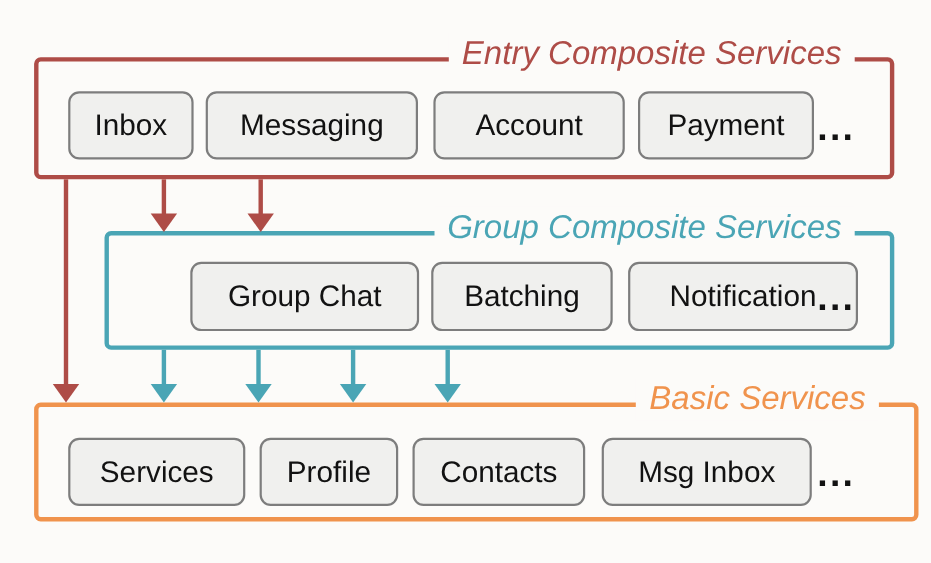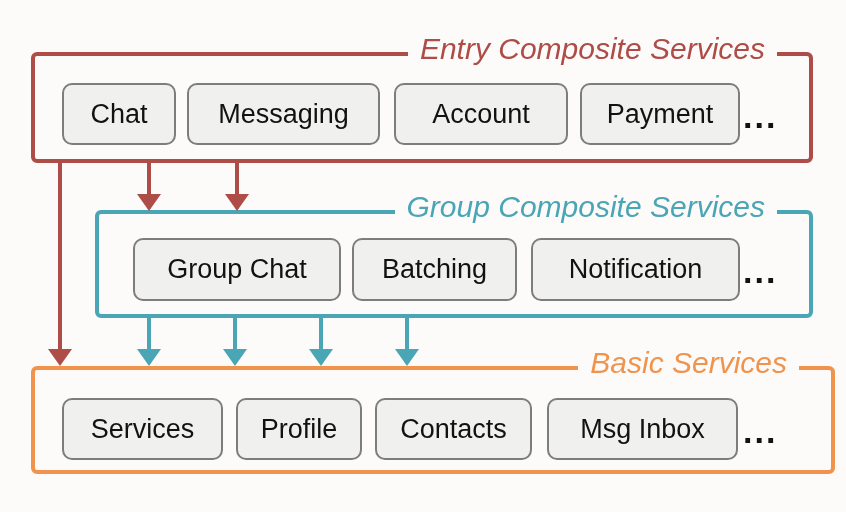--- a/index.html
+++ b/index.html
@@ -32,21 +32,21 @@
   .basic  .layer-title{color:var(--orange);}
 
   
   .svc{
     position:absolute;height:58px;background:var(--box-fill);
     border:2px solid var(--box-border);border-radius:10px;
     display:flex;align-items:center;justify-content:center;
     font-size:27px;color:var(--ink);white-space:nowrap;
   }
   .entry  .svc{top:27px;}
-  .shared .svc{top:24px;height:59px;}
+  .shared .svc{top:24px;height:59px;margin-left:40px;}
   .basic  .svc{top:28px;}
 
   
   .svc.login    {left:27px; width:110px;}
   .svc.messaging{left:152px;width:189px;}
   .svc.moments  {left:359px;width:170px;}
   .svc.payment  {left:545px;width:156px;}
   
   .svc.groupchat   {left:34px; width:204px;}
   .svc.batching    {left:253px;width:161px;}
@@ -83,21 +83,21 @@
   .arrow.t-3   {left:321px;top:318px;height:48px;}
   .arrow.t-4   {left:407px;top:318px;height:48px;}
 </style>
 </head>
 <body>
 
 <div class="stage">
 
   <div class="layer entry">
     <div class="layer-title">Entry Composite Services</div>
-    <div class="svc login">Chat</div>
+    <div class="svc login">Inbox</div>
     <div class="svc messaging">Messaging</div>
     <div class="svc moments">Account</div>
     <div class="svc payment">Payment</div>
     <div class="dots">...</div>
   </div>
 
   <div class="layer shared">
     <div class="layer-title">Group Composite Services</div>
     <div class="svc groupchat">Group Chat</div>
     <div class="svc batching">Batching</div>

